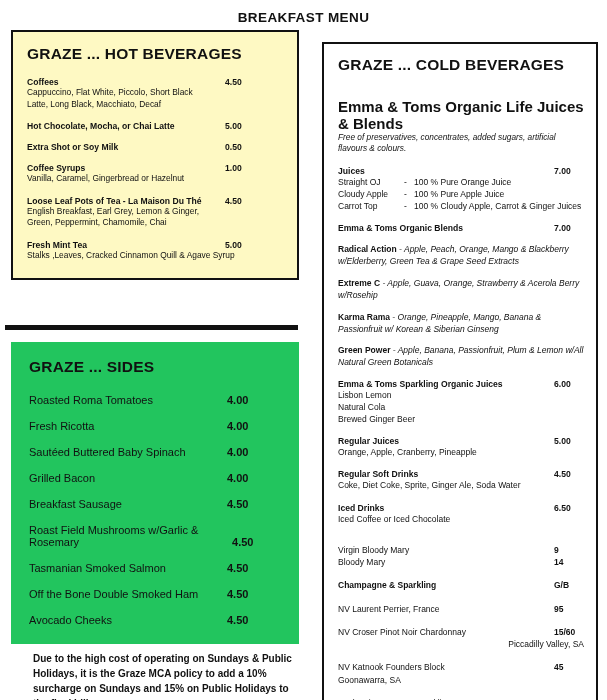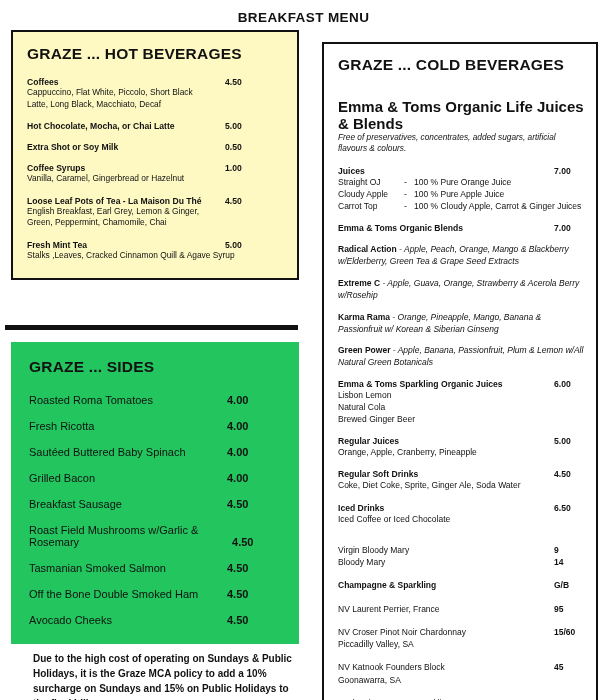--- a/index.html
+++ b/index.html
@@ -379,21 +379,21 @@
 
       <div class="gap-md"></div>
 
       <div id="wine-list">
           <div style="margin-bottom: 11px;">
             <div class="plain-row rel">
               <span class="pname">NV Laurent Perrier, France</span>
               <span class="pprice">95</span>
             </div>
           </div>
-          <div style="margin-bottom: 11px;">
+          <div style="margin-bottom: 11px; text-align: right;">
             <div class="plain-row rel">
               <span class="pname">NV Croser Pinot Noir Chardonnay</span>
               <span class="pprice">15/60</span>
             </div>
             <div class="group-sub">Piccadilly Valley, SA</div>
           </div>
           <div style="margin-bottom: 11px;">
             <div class="plain-row rel">
               <span class="pname">NV Katnook Founders Block</span>
               <span class="pprice">45</span>

